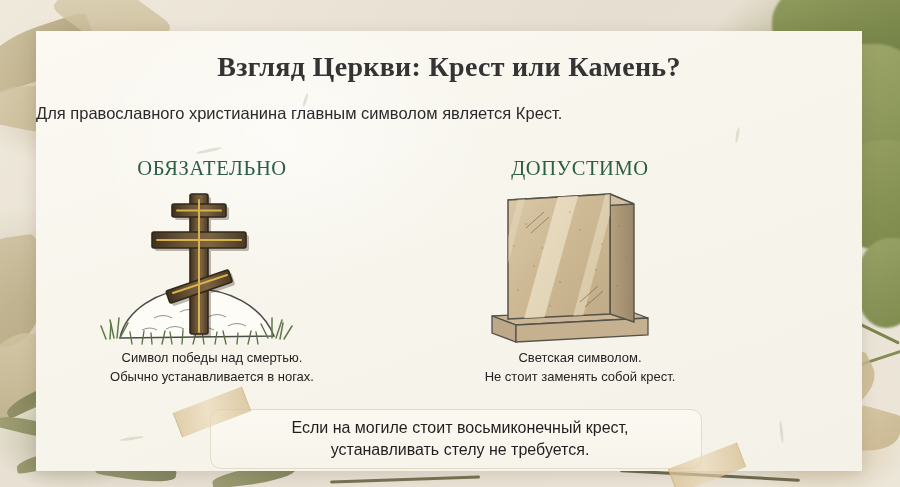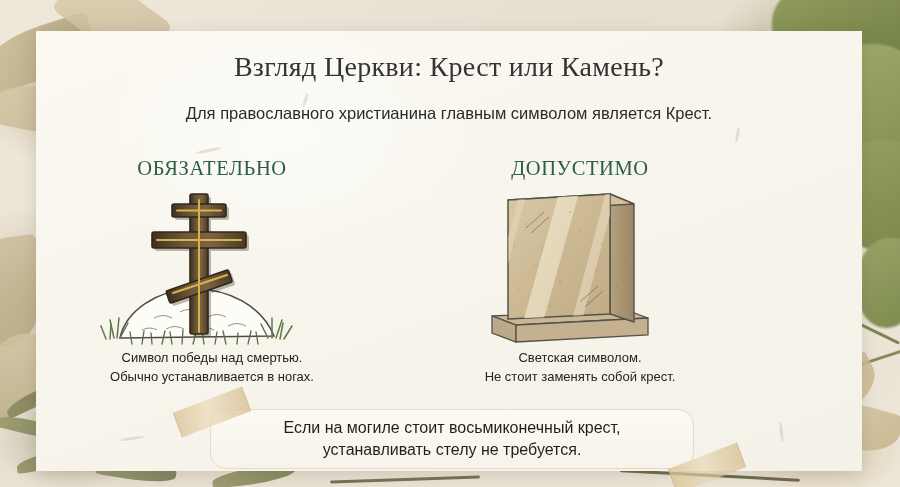--- a/index.html
+++ b/index.html
@@ -63,30 +63,29 @@
     pointer-events: none;
   }
 
   
   #title {
     position: absolute;
     left: 0; right: 0;
     top: 20px;
     text-align: center;
     font-family: "Liberation Serif", "DejaVu Serif", serif;
-    font-weight: normal;
+    font-weight: bold;
     font-size: 28px;
     letter-spacing: 0.3px;
     color: #343434;
   }
   #subtitle {
     position: absolute;
     left: 0; right: 0;
     top: 73px;
-    text-align: center;
     font-size: 16.5px;
     color: #2b2b2b;
   }
 
   .col-head {
     position: absolute;
     top: 126px;
     width: 300px;
     text-align: center;
     font-family: "Liberation Serif", "DejaVu Serif", serif;
@@ -122,25 +121,26 @@
   #cap-right { left: 379px; }
 
   
   #note {
     position: absolute;
     left: 174px;
     top: 378px;
     width: 482px;
     height: 58px;
     border: 1px solid #e3dcc9;
-    border-radius: 16px;
+    border-radius: 11px;
     background: linear-gradient(180deg, #fbf9f1 0%, #f6f4ea 100%);
     display: flex;
     align-items: center;
     justify-content: center;
+    padding-left: 8px;
   }
   #note-text {
     text-align: center;
     font-size: 16px;
     line-height: 1.36;
     color: #1f1f1f;
   }
   .tape {
     position: absolute;
     width: 72px;

